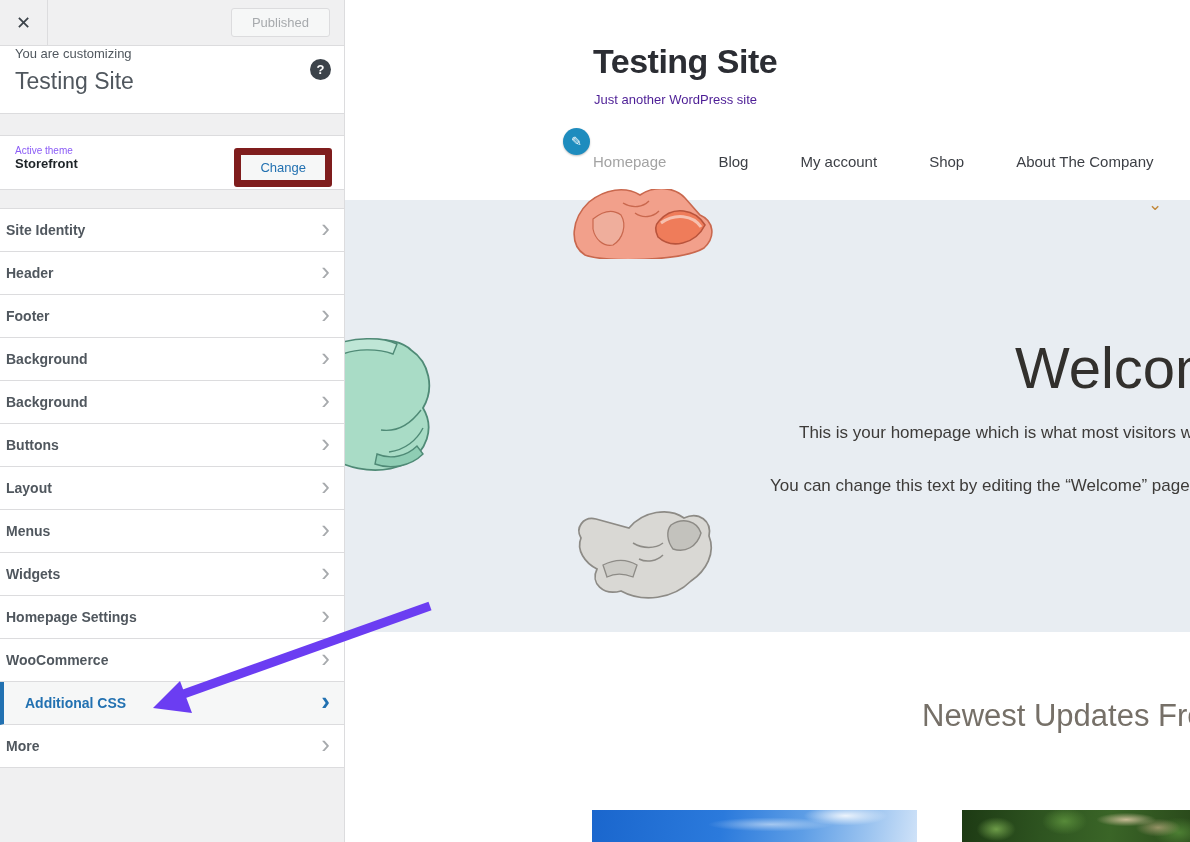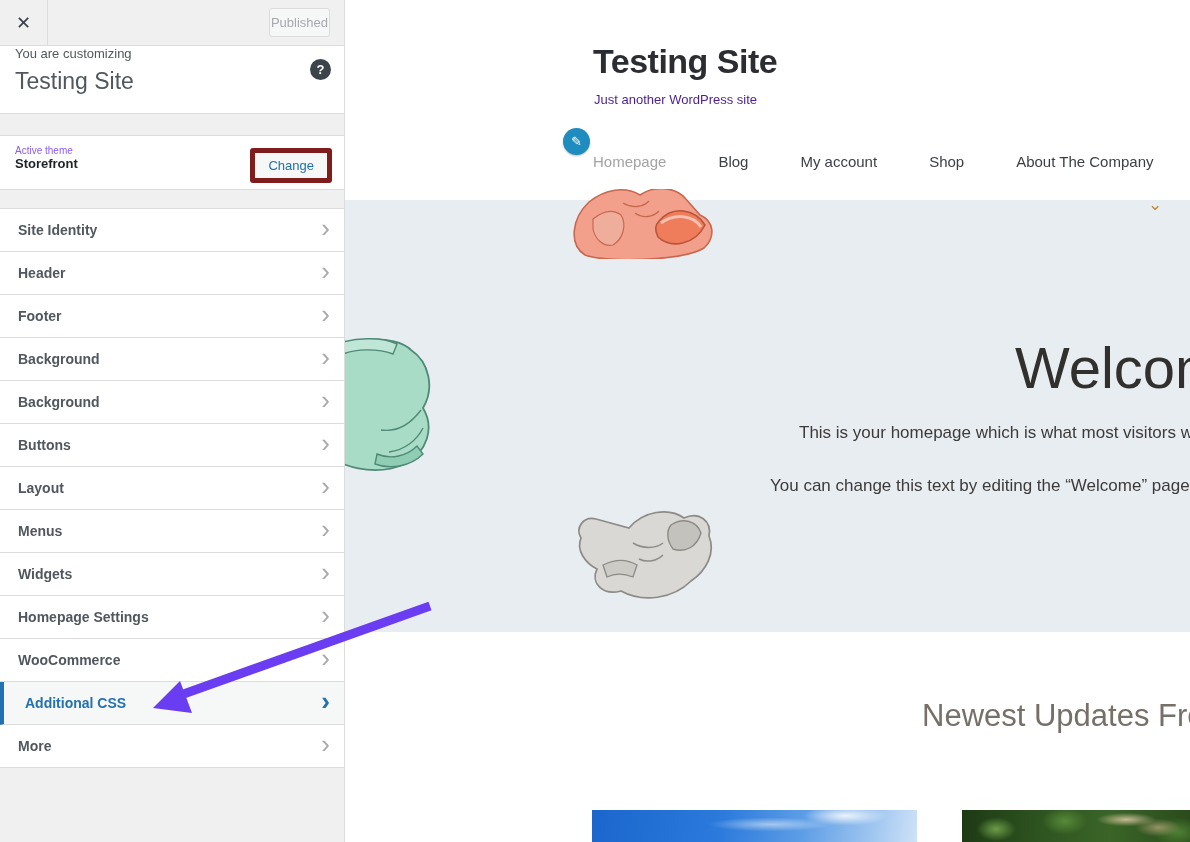--- a/index.html
+++ b/index.html
@@ -10,47 +10,47 @@
   
   #sidebar { position:absolute; left:0; top:0; width:345px; height:842px;
     background:#f0f0f1; border-right:1px solid #dcdcde; }
   .topbar { position:relative; height:46px; background:#f0f0f1;
     border-bottom:1px solid #dcdcde; }
   .close-btn { position:absolute; left:0; top:0; width:48px; height:45px;
     border-right:1px solid #dcdcde; display:flex; align-items:center;
     justify-content:center; cursor:pointer; }
   .close-btn span { font-size:18px; color:#3c434a; }
   .published-btn { position:absolute; right:14px; top:8px; height:29px;
-    padding:0 1px; background:#f6f7f7; border:1px solid #dcdcde;
+    padding:0 20px; background:#f6f7f7; border:1px solid #dcdcde;
     border-radius:3px; color:#a7aaad; font-size:13px; line-height:27px; }
 
   .intro { position:relative; background:#fff; padding:0 15px 18px 15px;
     border-bottom:1px solid #dcdcde; }
   .customizing { font-size:13px; color:#50575e; margin-bottom:7px; }
   .site-name { font-size:23px; font-weight:300; color:#50575e; }
   .help-icon { position:absolute; right:13px; top:13px; width:21px; height:21px;
     border-radius:50%; background:#3c434a; color:#fff; font-size:13px;
     font-weight:700; display:flex; align-items:center; justify-content:center;
     cursor:pointer; }
 
   .strip { height:22px; background:#f0f0f1; border-bottom:1px solid #dcdcde; }
   .strip2 { height:19px; background:#f0f0f1; border-bottom:1px solid #dcdcde; }
 
   .theme-section { position:relative; background:#fff; padding:9px 15px 10px 15px;
     border-bottom:1px solid #dcdcde; height:54px; }
   .active-theme-label { font-size:10px; color:#8b5cf6; margin-bottom:0; }
   .theme-name { font-size:13px; font-weight:700; color:#1d2327; }
-  .change-btn { position:absolute; right:12px; top:12px; padding:5px 13px;
-    background:#f6f7f7; border:5px solid #7f1d1d; border-radius:3px;
+  .change-btn { position:absolute; right:12px; top:12px; padding:5px 19px;
+    background:#f6f7f7; border:7px solid #7f1d1d; border-radius:3px;
     color:#2271b1; font-size:13px; cursor:pointer; }
 
   .menu { background:#fff; }
   .menu-row { position:relative; height:43px; background:#fff;
     border-bottom:1px solid #dcdcde; display:flex; align-items:center;
-    padding-left:18px; cursor:pointer; }
+    padding-left:6px; cursor:pointer; }
   .menu-row .label { font-size:14px; font-weight:600; color:#50575e; }
   .menu-row .chev { position:absolute; right:14px; top:50%;
     transform:translateY(-54%); font-size:26px; color:#a7aaad; font-weight:400; }
   .menu-row.active { background:#f6f7f7; border-left:4px solid #2271b1;
     padding-left:21px; }
   .menu-row.active .label { color:#2271b1; }
   .menu-row.active .chev { color:#2271b1; font-weight:700; }
 
   
   #preview { position:absolute; left:345px; top:0; width:845px; height:842px;

